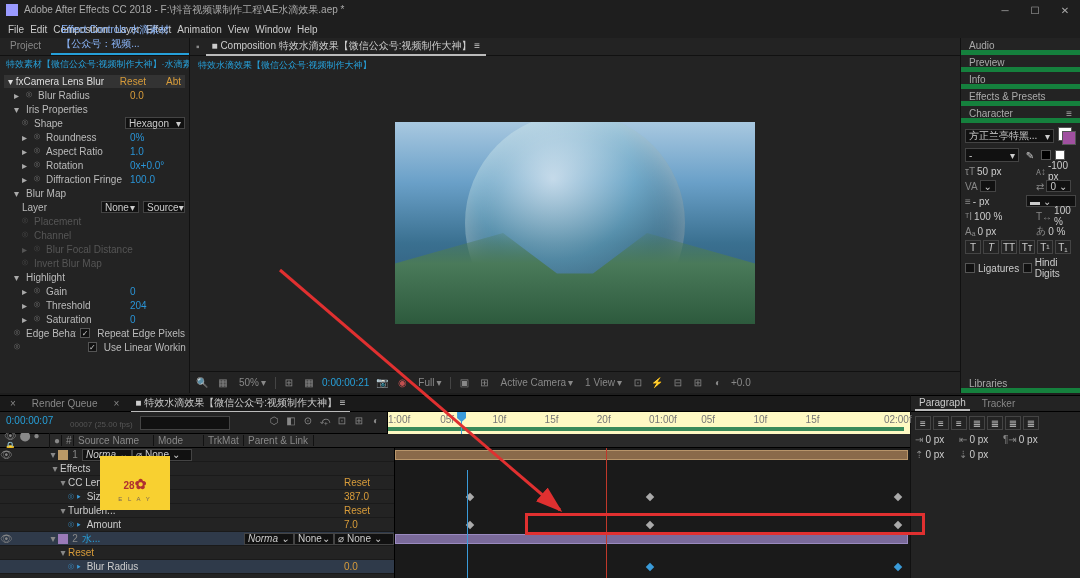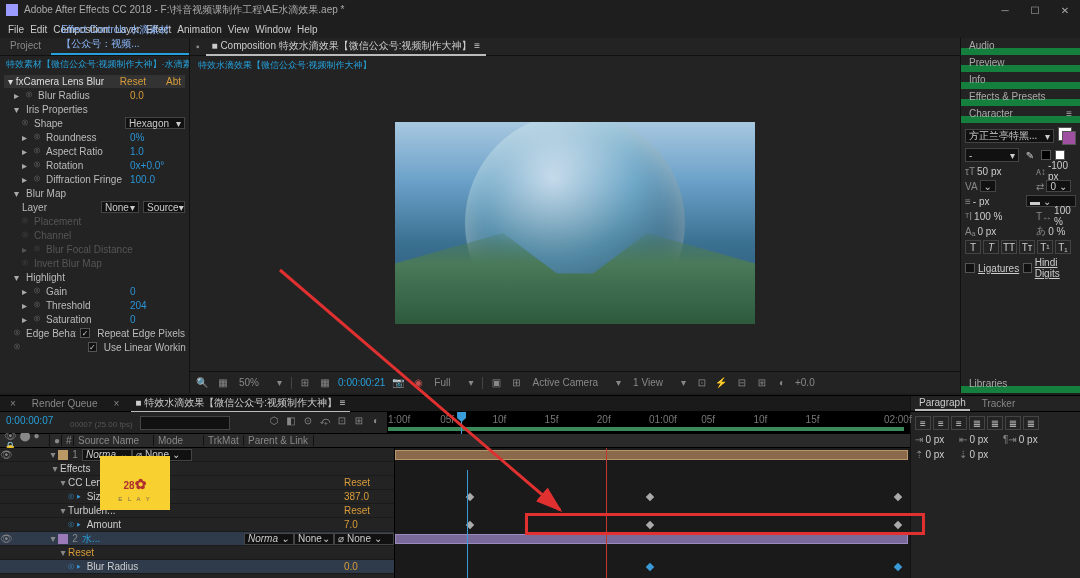--- a/index.html
+++ b/index.html
@@ -48,55 +48,55 @@
 .comp-tab { height: 18px; display: flex; align-items: center; border-bottom: 1px solid #111; padding-left: 6px; gap: 6px; }
 .comp-tab .ctab { padding: 1px 6px; color: #888; }
 .comp-tab .ctab.active { color: #ccc; border-bottom: 2px solid #bbb; }
 .comp-crumb { color: #26a0da; padding: 3px 8px; font-size: 9px; }
 .viewer { flex: 1; background: #232323; display: flex; align-items: center; justify-content: center; position: relative; }
 .viewer-img { width: 360px; height: 202px; background: linear-gradient(to bottom, #a8c8e0 0%, #6aa0c8 30%, #3a7090 60%, #2a5070 100%); position: relative; overflow: hidden; }
 .viewer-img::before { content: ""; position: absolute; left: 50%; top: 50%; width: 220px; height: 220px; transform: translate(-50%, -50%); border-radius: 50%; background: radial-gradient(circle at 40% 30%, rgba(255,255,255,0.6), rgba(120,180,200,0.4) 40%, rgba(30,60,80,0.6) 90%); box-shadow: inset 0 0 30px rgba(255,255,255,0.4); }
 .viewer-img::after { content:""; position:absolute; bottom:0; left:0; right:0; height:50%; background: linear-gradient(to top, #2d5a3d, #4a7a5a 60%, transparent); clip-path: polygon(0 100%, 0 40%, 30% 10%, 45% 50%, 55% 50%, 70% 10%, 100% 40%, 100% 100%); }
 
 .viewer-toolbar { height: 22px; background: #232323; border-top: 1px solid #111; display: flex; align-items: center; padding: 0 6px; gap: 6px; color: #888; }
-.vt-drop { display: flex; align-items: center; gap: 18px; padding: 0 3px; }
+.vt-drop { display: flex; align-items: center; gap: 2px; padding: 0 3px; }
 .vt-sep { width: 1px; height: 12px; background: #444; }
 .vt-icon { width: 14px; height: 14px; display: flex; align-items: center; justify-content: center; }
 .timecode-orange { color: #26a0da; }
 
 
-.rpanel-tab { height: 17px; padding: 2px 8px; color: #aaa; border-bottom: 7px solid #15803d; }
+.rpanel-tab { height: 17px; padding: 2px 8px; color: #aaa; border-bottom: 5px solid #15803d; }
 .char-panel { padding: 4px; display: flex; flex-direction: column; gap: 3px; font-size: 9px; }
 .char-row { display: flex; align-items: center; gap: 4px; }
 .char-drop { flex: 1; height: 14px; background: #111; border: 1px solid #444; display: flex; align-items: center; padding: 0 3px; justify-content: space-between; }
 .swatch { width: 14px; height: 14px; border: 1px solid #555; }
 .char-inp { width: 40px; height: 12px; color: #ccc; display: flex; align-items: center; gap: 2px; }
 .char-inp .lbl { color: #888; }
 .char-btns { display: flex; gap: 2px; }
 .char-btn { width: 16px; height: 14px; border: 1px solid #444; display: flex; align-items: center; justify-content: center; }
-.char-chk { display: flex; align-items: center; gap: 3px; text-decoration: underline; }
+.char-chk { display: flex; align-items: center; gap: 3px; }
 
 
 .bottom { position: absolute; left: 0; right: 0; top: 395px; bottom: 0; display: flex; }
 .timeline-area { flex: 1; background: #1a1a1a; display: flex; flex-direction: column; border-top: 1px solid #000; }
 .para-area { width: 170px; background: #232323; border-left: 1px solid #111; border-top: 1px solid #000; }
 
 .tl-tabs { height: 16px; display: flex; align-items: center; border-bottom: 1px solid #000; padding-left: 6px; gap: 8px; }
 .tl-tabs .tab { color: #888; padding: 1px 4px; }
 .tl-tabs .tab.active { color: #ccc; border-bottom: 2px solid #bbb; }
 
 .tl-header { height: 22px; display: flex; border-bottom: 1px solid #000; }
 .tl-left { width: 388px; background: #232323; border-right: 1px solid #000; position: relative; }
 .tl-right { flex: 1; background: #1e1e1e; position: relative; }
 
 .tl-time { color: #26a0da; padding: 2px 6px; font-size: 11px; }
 .tl-icons { position: absolute; right: 4px; top: 3px; display: flex; gap: 3px; color: #888; }
 .tl-icons span { width: 14px; text-align: center; }
 
-.ruler { height: 22px; position: relative; background: #000000; }
+.ruler { height: 22px; position: relative; background: #fef9c3; }
 .ruler-tick { position: absolute; top: 2px; color: #777; font-size: 8px; }
 .ruler-cursor { position: absolute; top: 0; width: 1px; height: 100%; background: #3a9bd9; }
 .ruler-cursor::before { content:""; position: absolute; top: 0; left: -4px; width: 9px; height: 10px; background: #3a9bd9; clip-path: polygon(0 0, 100% 0, 100% 60%, 50% 100%, 0 60%); }
 .playhead-line { position: absolute; top: 22px; bottom: 0; width: 1px; background: #3a9bd9; z-index: 5; }
 .cti-red { position: absolute; top: 0; bottom: 0; width: 1px; background: #c0392b; z-index: 4; }
 
 .tl-cols { height: 14px; display: flex; align-items: center; background: #2a2a2a; border-bottom: 1px solid #000; font-size: 8px; color: #888; }
 .tl-cols > div { padding: 0 4px; border-right: 1px solid #111; }
 
 .tl-rows { flex: 1; position: relative; display: flex; }

